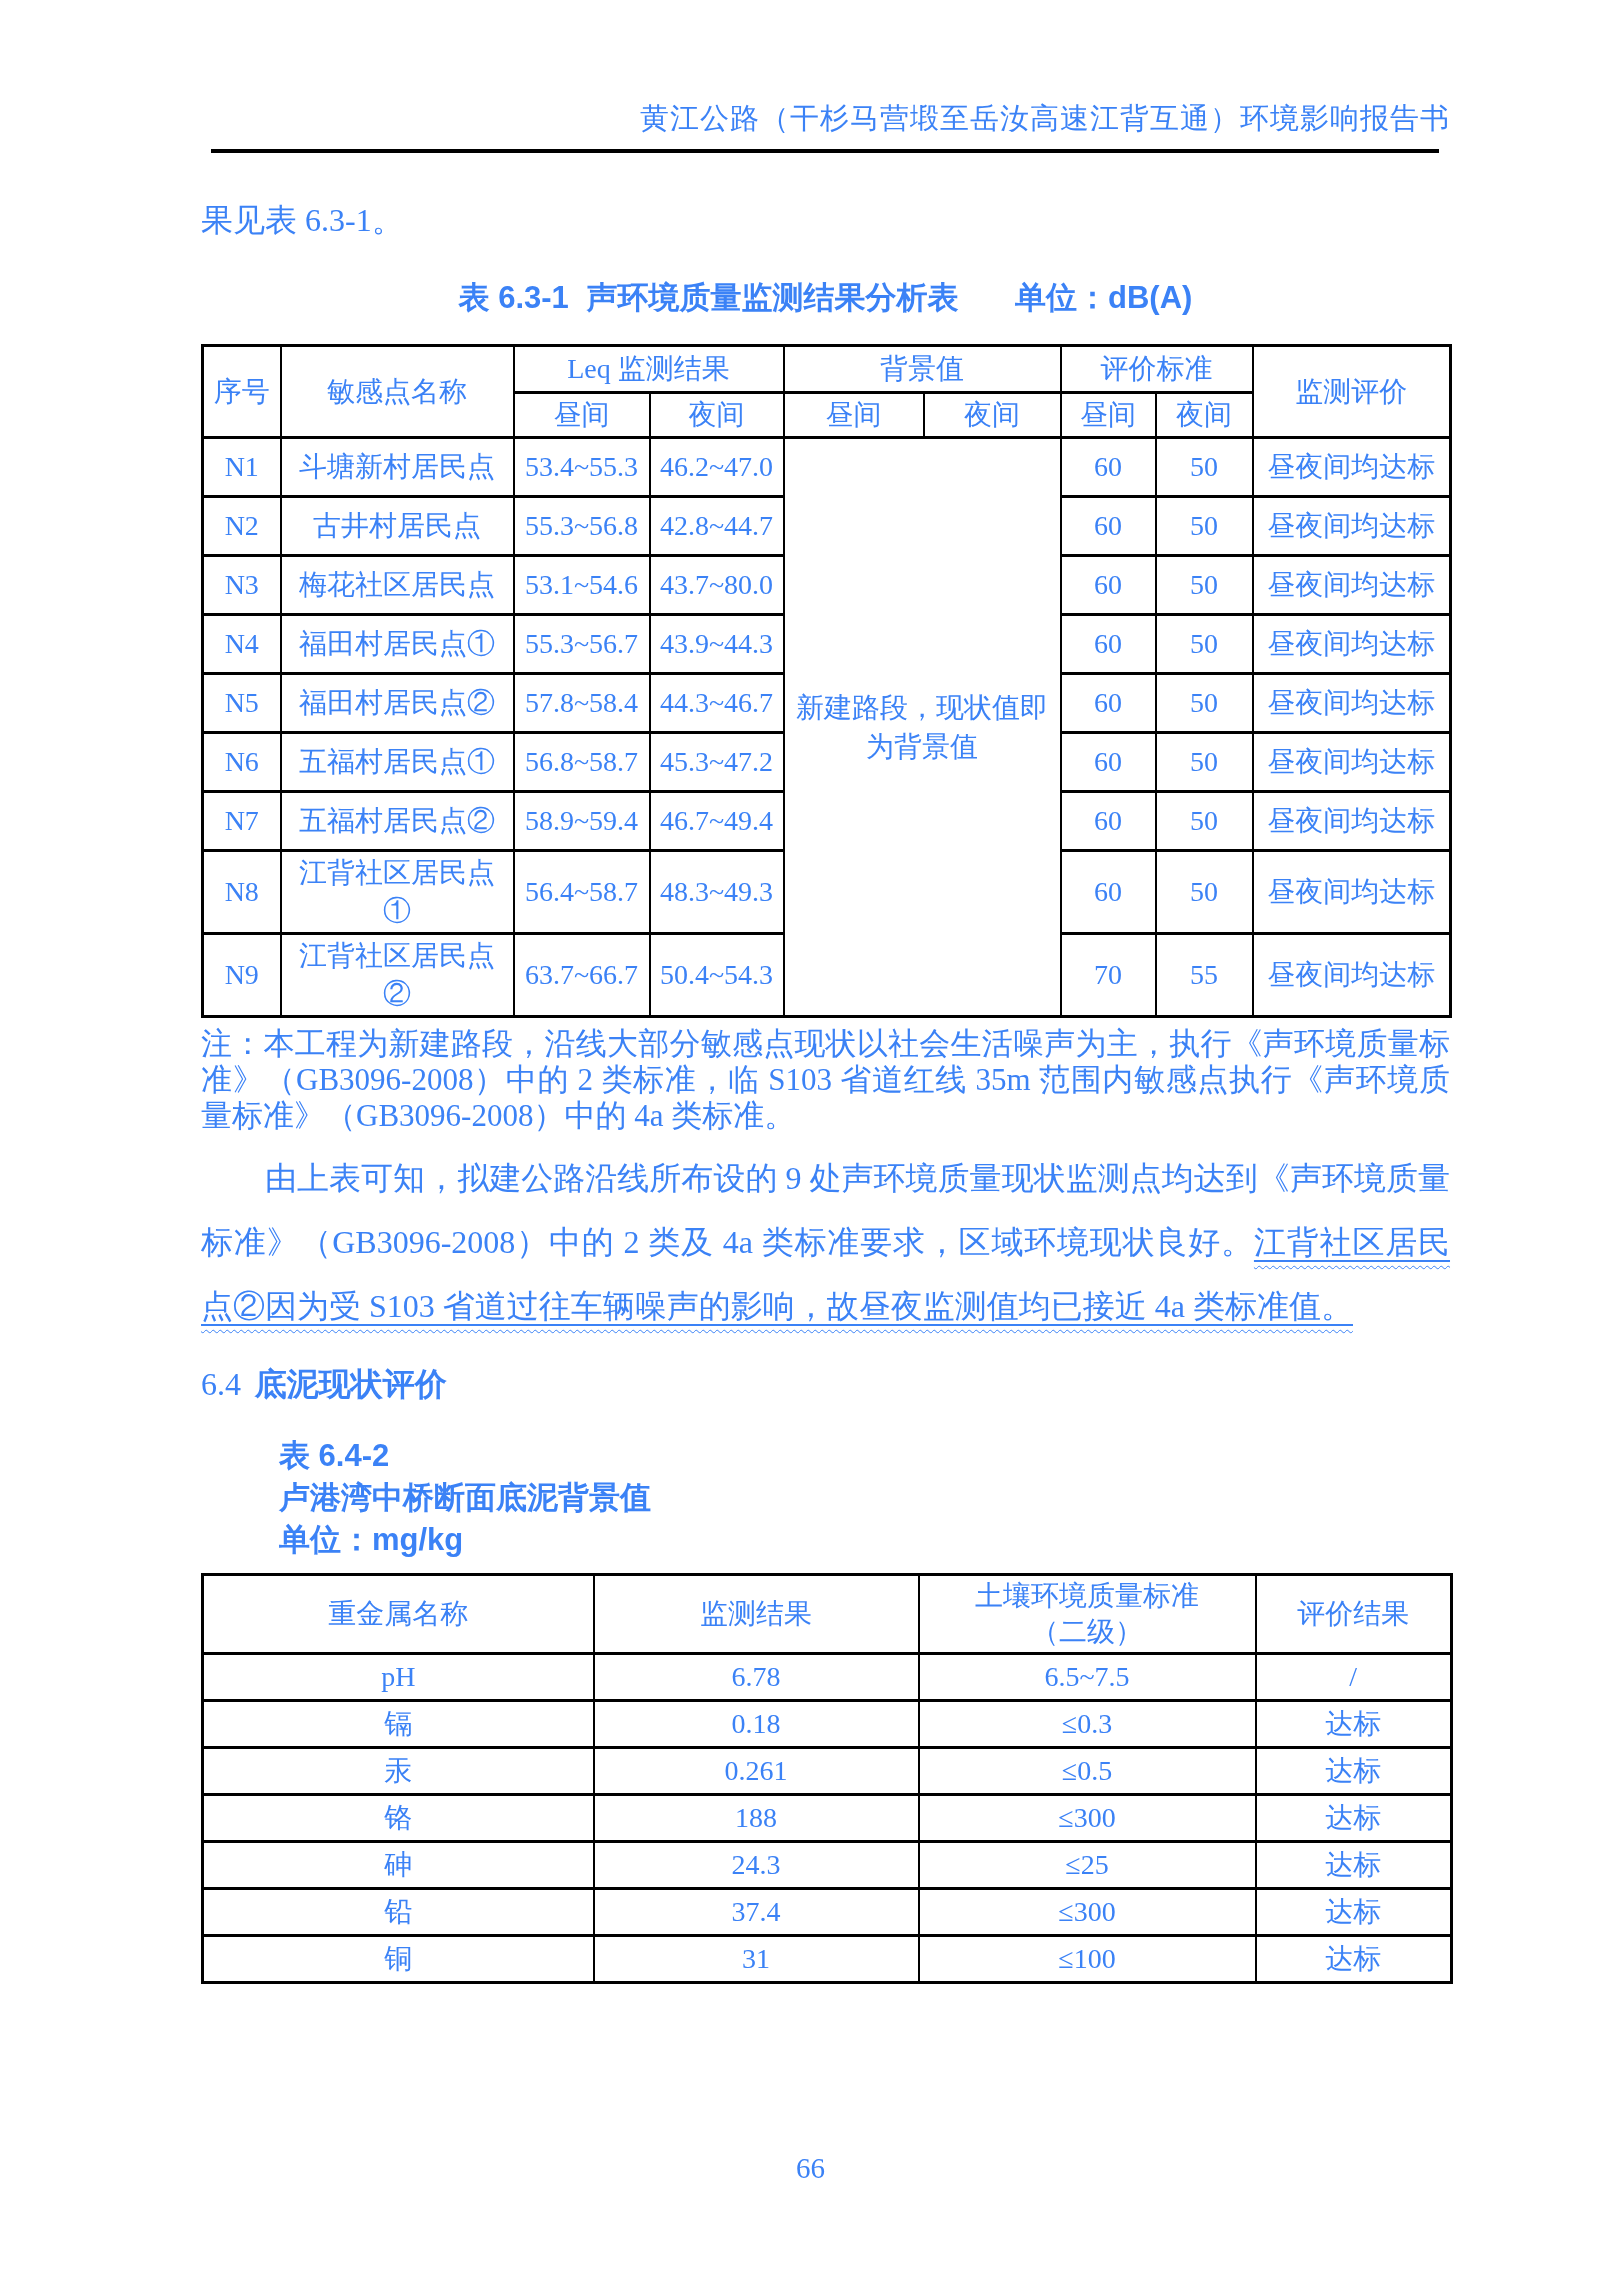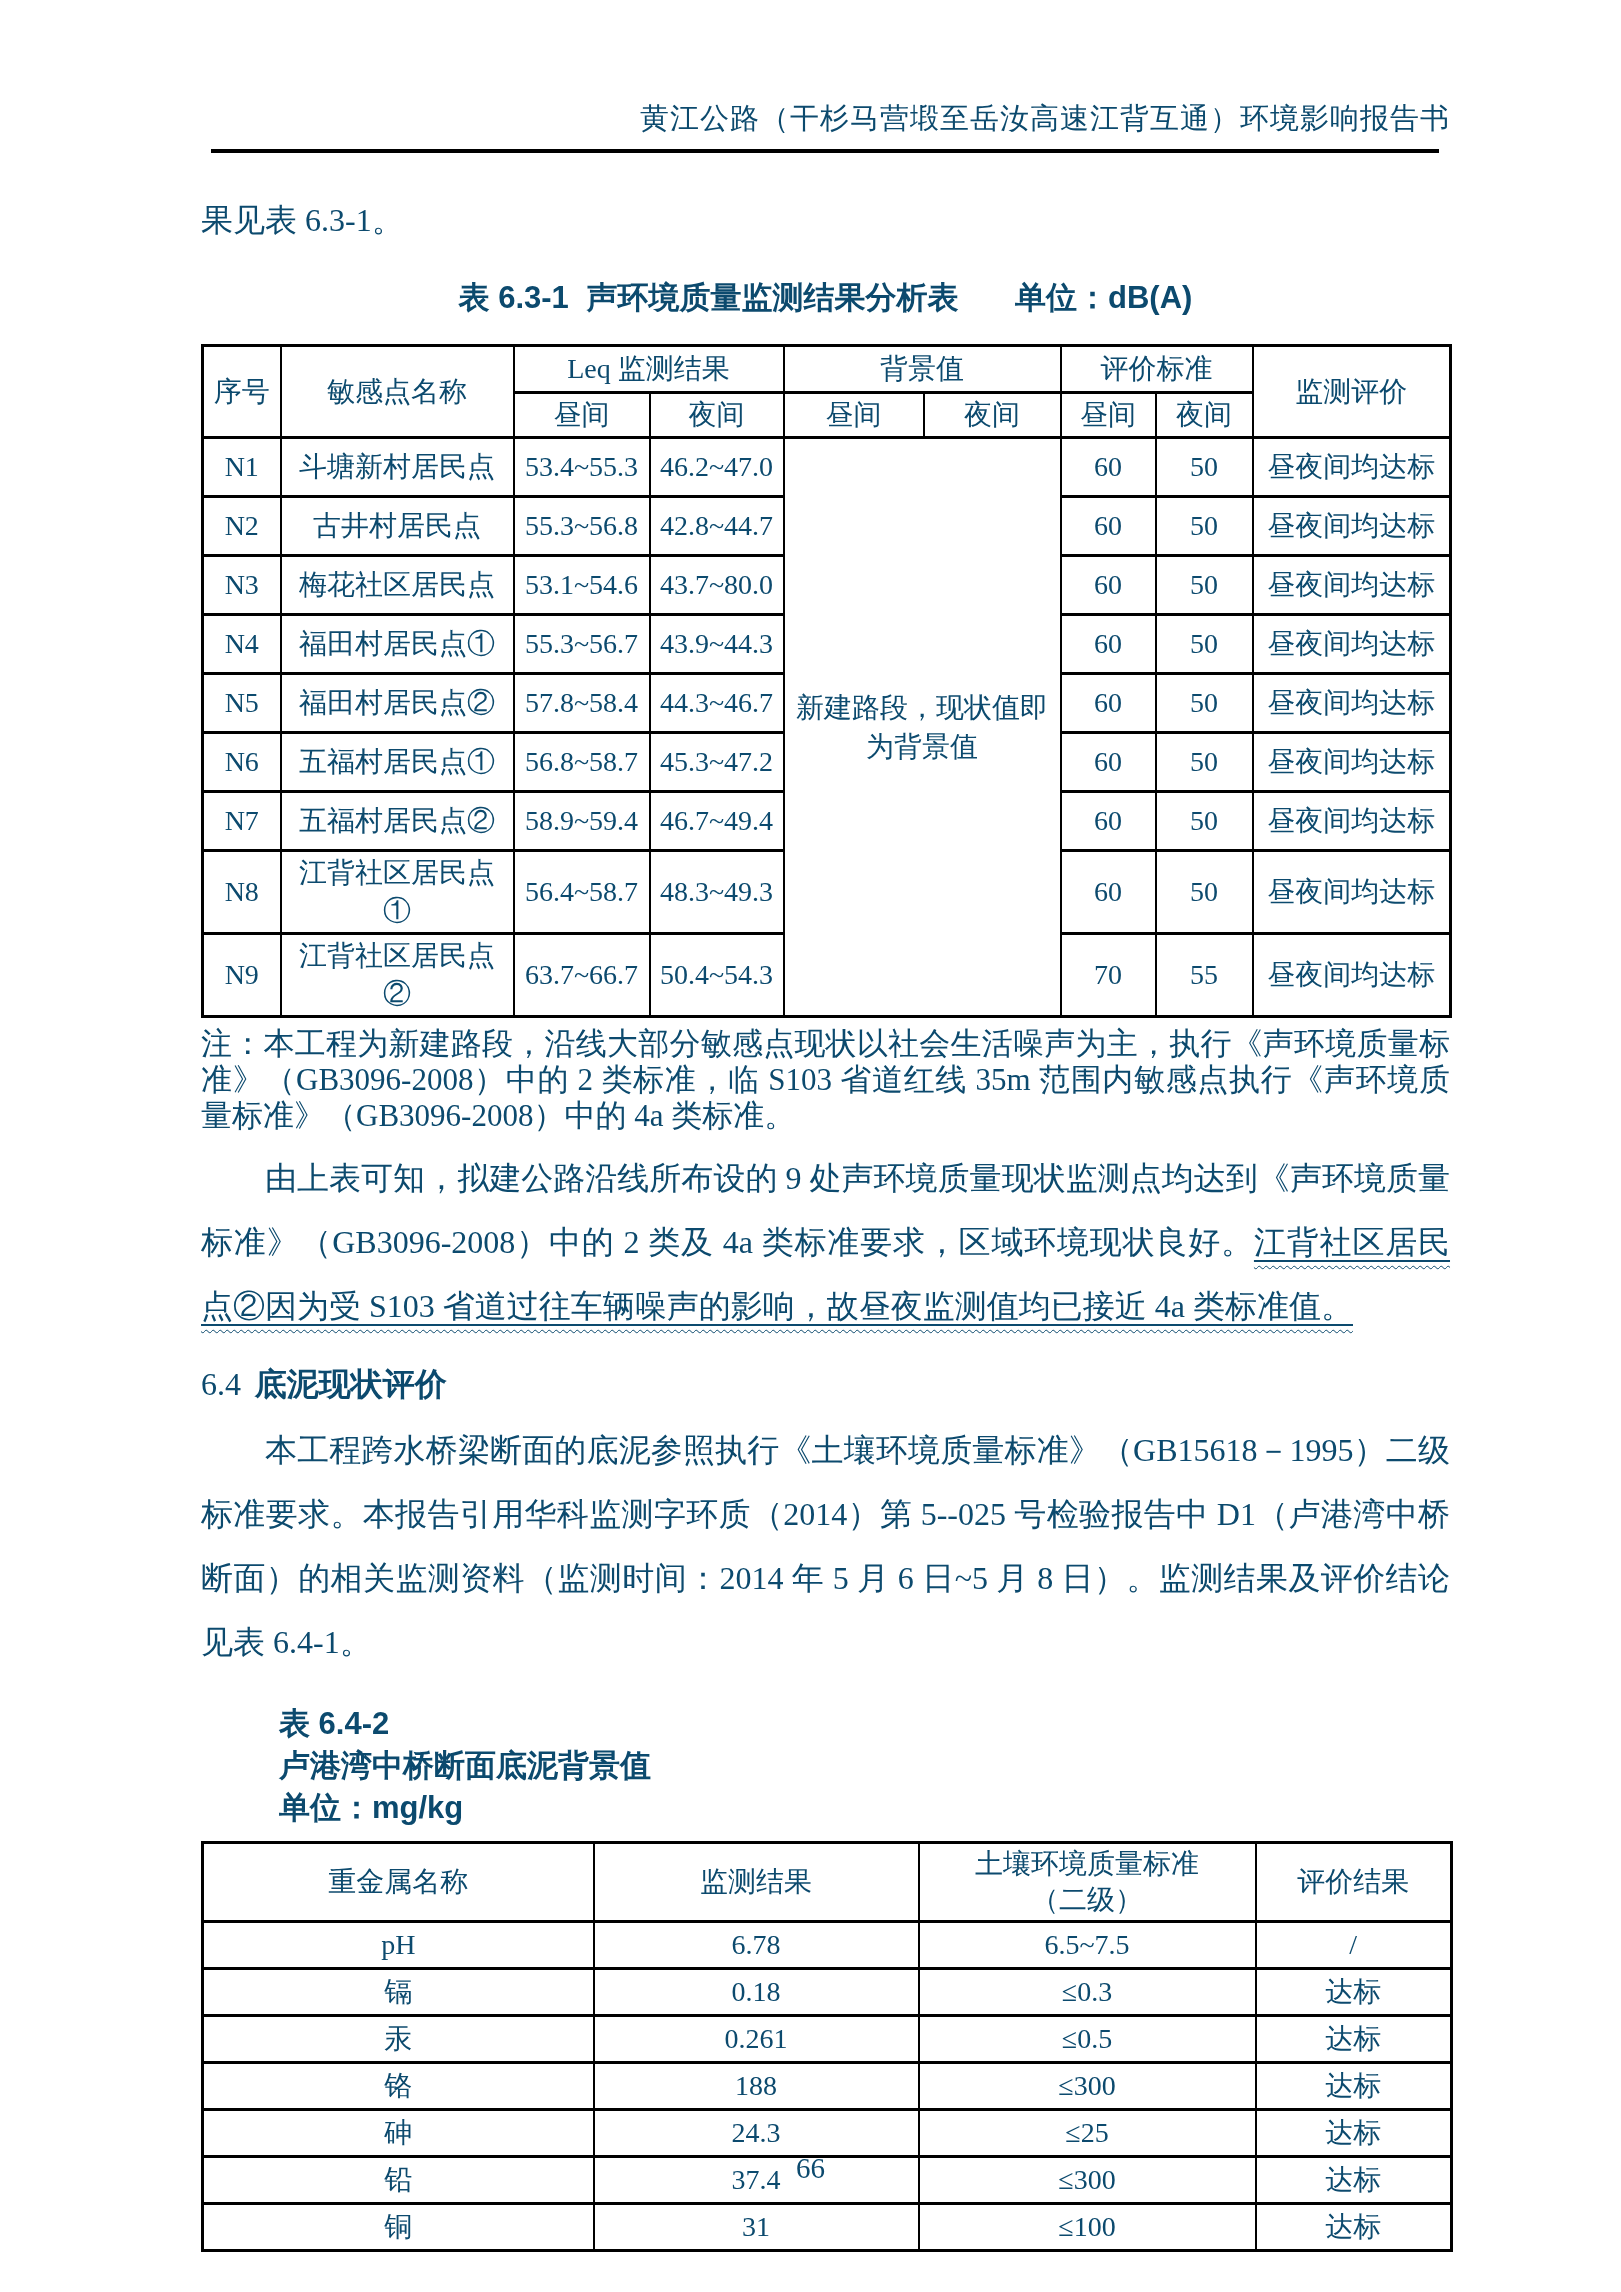--- a/index.html
+++ b/index.html
@@ -3,21 +3,21 @@
 <meta charset="utf-8">
 <style>
   * { margin: 0; padding: 0; box-sizing: border-box; }
   html, body { background: #ffffff; }
   body { width: 1621px; }
   .page {
     position: relative;
     width: 1621px;
     height: 2293px;
     background: #ffffff;
-    color: #0c4a6e;
+    color: #3b82f6;
     font-family: "Liberation Serif", "DejaVu Serif", serif;
     overflow: hidden;
   }
   .content { padding: 0 171px 0 201px; }
 
   
   .running-header {
     padding-top: 101px;
     text-align: right;
     font-size: 29px;
@@ -270,21 +270,20 @@
     <div class="table-footnote">注：本工程为新建路段，沿线大部分敏感点现状以社会生活噪声为主，执行《声环境质量标准》（GB3096-2008）中的 2 类标准，临 S103 省道红线 35m 范围内敏感点执行《声环境质量标准》（GB3096-2008）中的 4a 类标准。</div>
 
     <div class="body-para">
       <span>由上表可知，拟建公路沿线所布设的 9 处声环境质量现状监测点均达到《声环境质量标准》（GB3096-2008）中的 2 类及 4a 类标准要求，区域环境现状良好。</span><span class="u-solid"><span class="u-wavy">江背社区居民点②因为受 S103 省道过往车辆噪声的影响，故昼夜监测值均已接近 4a 类标准值。</span></span>
     </div>
 
     <div class="section-heading">
       <span class="sec-no">6.4</span><span class="sec-title">底泥现状评价</span>
     </div>
 
-    <div class="body-para">本工程跨水桥梁断面的底泥参照执行《土壤环境质量标准》（GB15618－1995）二级标准要求。本报告引用华科监测字环质（2014）第 5--025 号检验报告中 D1（卢港湾中桥断面）的相关监测资料（监测时间：2014 年 5 月 6 日~5 月 8 日）。监测结果及评价结论见表 6.4-1。</div>
 
     <div class="table-caption-2">
       <span class="cap-label">表 6.4-2</span>
       <span class="cap-title">卢港湾中桥断面底泥背景值</span>
       <span class="cap-unit">单位：mg/kg</span>
     </div>
 
     <table class="doc-table sediment">
       <colgroup>
         <col style="width:391px">

